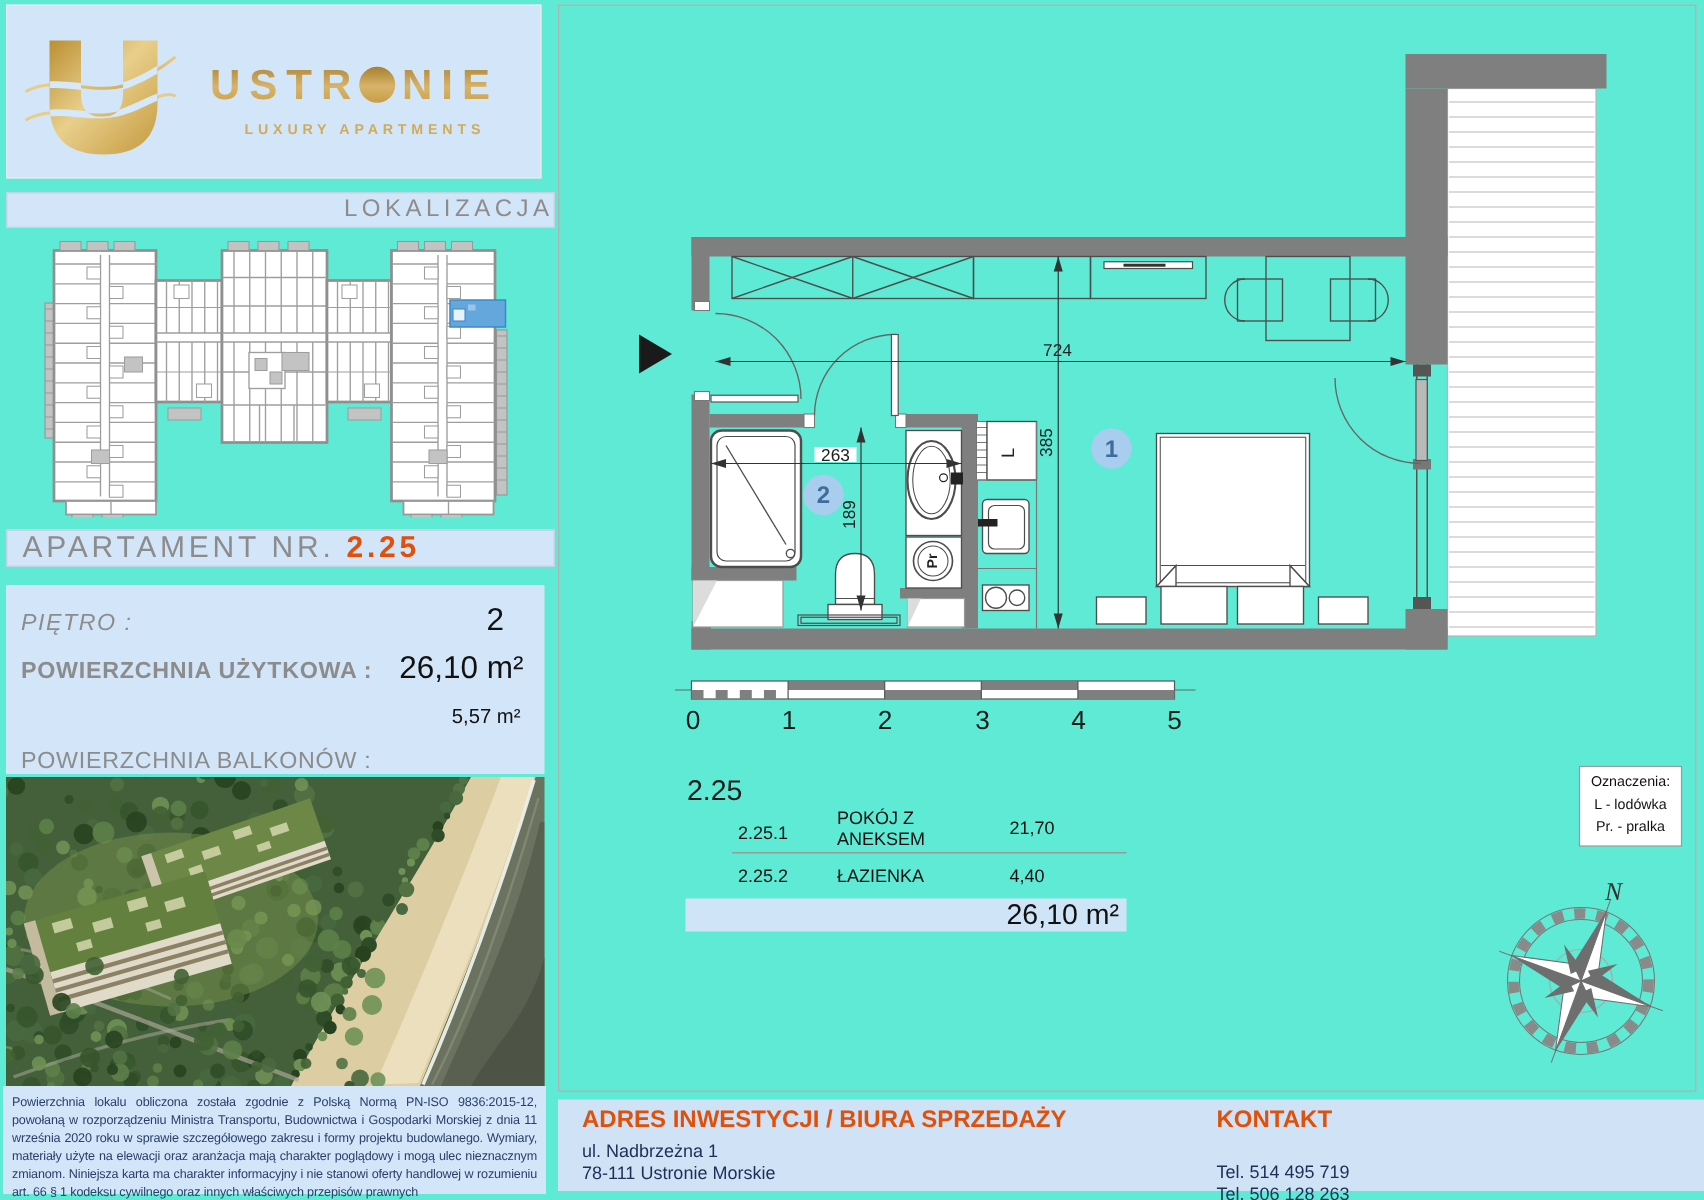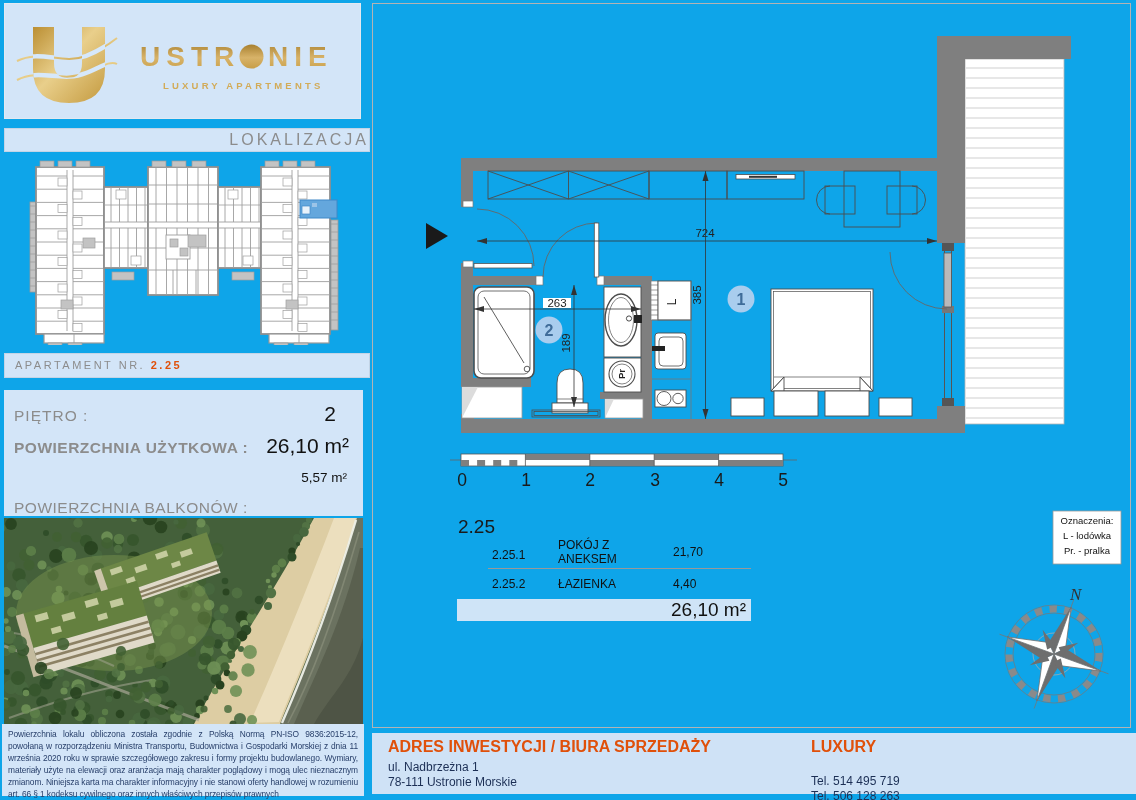--- a/index.html
+++ b/index.html
@@ -1,17 +1,17 @@
 <!DOCTYPE html>
 <html><head>
 <meta charset="utf-8">
 <style>
   html,body{margin:0;padding:0;background:#fff;}
   body{font-family:"Liberation Sans",sans-serif;}
-  #page{position:relative;width:1136px;height:800px;overflow:hidden;background:#0ea5e9;}
+  #page{position:relative;width:1136px;height:800px;overflow:hidden;background:#5eead4;}
   .blue{background:#d3e5f8;}
   .abs{position:absolute;}
 </style>
 </head>
 <body>
 <div id="page">
 
 <div class="abs blue" style="left:4px;top:3px;width:355px;height:114px;border:1px solid #e3e9f0;"></div>
 <div class="abs" style="left:4px;top:3px;width:357px;height:115px;">
 <svg width="357" height="115" viewBox="0 0 357 115">
@@ -251,25 +251,25 @@
 <rect x="160" y="75" width="18" height="12" fill="#c3c3c3" stroke="#9e9e9e" stroke-width="0.7"></rect>
 <rect x="33" y="140" width="12" height="9" fill="#c3c3c3" stroke="#9e9e9e" stroke-width="0.7"></rect>
 <rect x="258" y="140" width="12" height="9" fill="#c3c3c3" stroke="#9e9e9e" stroke-width="0.7"></rect>
 
 <rect x="272" y="40" width="37" height="18" fill="#64a7dd" stroke="#3f88c7" stroke-width="1"></rect>
 <rect x="274" y="46" width="8" height="8" fill="#e8f2fb" stroke="#3f88c7" stroke-width="0.7"></rect>
 <rect x="284" y="43" width="5" height="4" fill="#9cc4e8" stroke="none"></rect>
 </svg>
 </div>
 
-<div class="abs blue" style="left:4px;top:353px;width:354px;height:23px;border:1px solid #c3d4e6;font-size:11px;letter-spacing:2.5px;line-height:23px;padding-left:10px;color:#8c8c8c;">APARTAMENT NR. <span style="color:#e0500a;font-weight:bold;">2.25</span></div>
+<div class="abs blue" style="left:4px;top:353px;width:354px;height:23px;border:1px solid #c3d4e6;font-size:20px;letter-spacing:2.5px;line-height:23px;padding-left:10px;color:#8c8c8c;">APARTAMENT NR. <span style="color:#e0500a;font-weight:bold;">2.25</span></div>
 
 <div class="abs blue" style="left:4px;top:390px;width:359px;height:126px;">
 
-  <div class="abs" style="left:10px;top:17px;color:#8c8c8c;font-size:15.5px;letter-spacing:1px;">PIĘTRO :</div>
+  <div class="abs" style="left:10px;top:17px;color:#8c8c8c;font-size:15.5px;letter-spacing:1px;font-style:italic;">PIĘTRO :</div>
   <div class="abs" style="right:27px;top:12px;color:#111;font-size:21px;">2</div>
 
   <div class="abs" style="left:10px;top:49px;color:#8c8c8c;font-size:15.5px;letter-spacing:0.5px;font-weight:bold;">POWIERZCHNIA UŻYTKOWA :</div>
   <div class="abs" style="right:14px;top:44px;color:#111;font-size:21px;">26,10 m²</div>
 
   <div class="abs" style="left:10px;top:81px;color:#8c8c8c;font-size:15.5px;letter-spacing:0.5px;margin-top:28px;">POWIERZCHNIA BALKONÓW :</div>
   <div class="abs" style="right:16px;top:80px;color:#111;font-size:13.5px;">5,57 m²</div>
 </div>
 
 <div class="abs" style="left:4px;top:518px;width:359px;height:206px;">
@@ -657,21 +657,21 @@
 </div>
 
 <div class="abs blue" style="left:2px;top:724px;width:350px;height:62px;padding:5px 6px;color:#29406b;font-size:8.4px;letter-spacing:-0.1px;line-height:11.9px;text-align:justify;">Powierzchnia lokalu obliczona została zgodnie z Polską Normą PN-ISO 9836:2015-12, powołaną w rozporządzeniu Ministra Transportu, Budownictwa i Gospodarki Morskiej z dnia 11 września 2020 roku w sprawie szczegółowego zakresu i formy projektu budowlanego. Wymiary, materiały użyte na elewacji oraz aranżacja mają charakter poglądowy i mogą ulec nieznacznym zmianom. Niniejsza karta ma charakter informacyjny i nie stanowi oferty handlowej w rozumieniu art. 66 § 1 kodeksu cywilnego oraz innych właściwych przepisów prawnych</div>
 
 <div class="abs" style="left:372px;top:733px;width:886px;height:61px;background:#cfe2f6;">
 
   <div class="abs" style="left:16px;top:5px;color:#e0500a;font-size:16px;font-weight:bold;">ADRES INWESTYCJI / BIURA SPRZEDAŻY</div>
 
   <div class="abs" style="left:16px;top:27px;color:#1c2f55;font-size:12px;line-height:14.5px;">ul. Nadbrzeżna 1<br>78-111 Ustronie Morskie</div>
 
-  <div class="abs" style="left:439px;top:5px;color:#e0500a;font-size:16px;font-weight:bold;">LUXURY</div>
+  <div class="abs" style="left:439px;top:5px;color:#e0500a;font-size:16px;font-weight:bold;">KONTAKT</div>
 
   <div class="abs" style="left:439px;top:41px;color:#1c2f55;font-size:12px;line-height:14.5px;">Tel. 514 495 719<br>Tel. 506 128 263</div>
 
 </div>
 
 <svg class="abs" style="left:0;top:0;" width="1136" height="800" viewBox="0 0 1136 800" id="main">
 
 <rect x="372.5" y="3.5" width="758" height="724" fill="none" stroke="#b3b3b3" stroke-width="1"></rect>
 
 <g>

